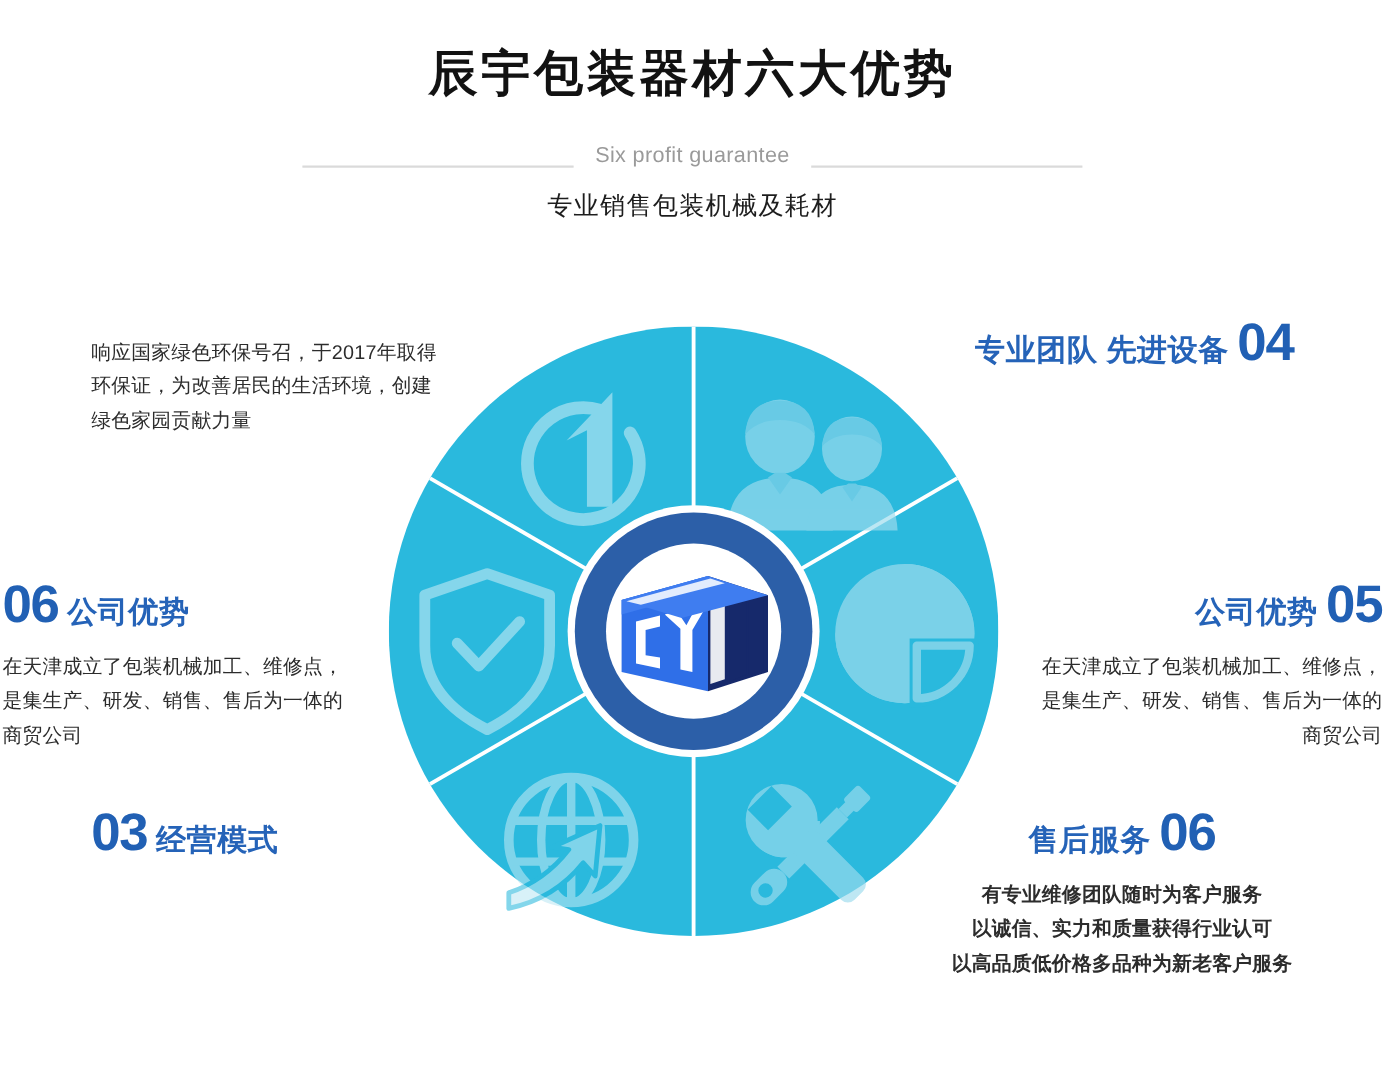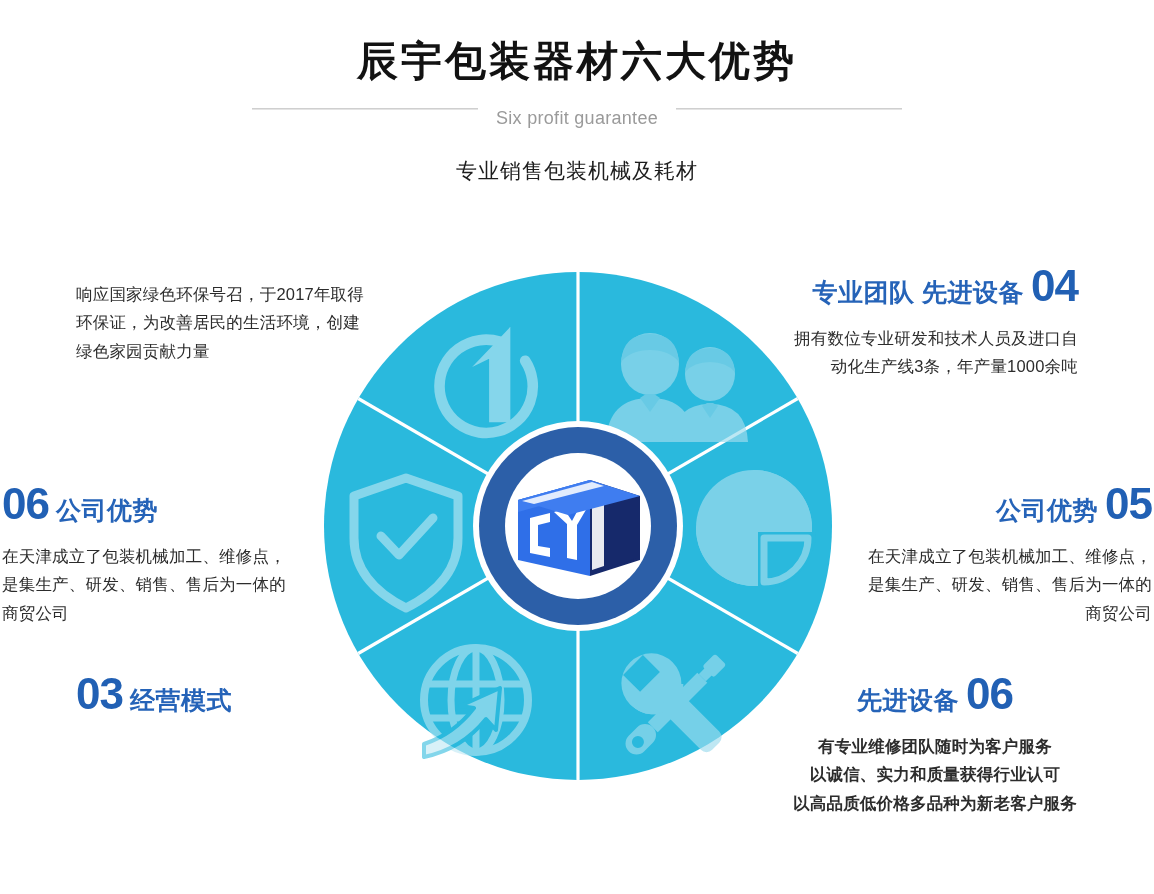--- a/index.html
+++ b/index.html
@@ -35,21 +35,21 @@
     color: #121212;
     line-height: 1.15;
   }
   #subtitle-row {
     position: absolute;
     top: 108px;
     left: 0;
     width: 1154px;
     height: 32px;
     display: flex;
-    align-items: flex-start;
+    align-items: flex-end;
     justify-content: center;
   }
   .rule {
     height: 0;
     border-top: 1px solid #cfcfcf;
     border-bottom: 1px solid #e4e4e4;
     flex: 0 0 auto;
   }
   #rule-left  { width: 226px; margin-right: 18px; }
   #rule-right { width: 226px; margin-left: 18px; }
@@ -258,32 +258,31 @@
     <span class="item-num">03</span>
     <span class="item-label">经营模式</span>
   </div>
 </div>
 
 <div id="item-04" class="item align-right">
   <div class="item-head">
     <span class="item-label">专业团队 先进设备</span>
     <span class="item-num">04</span>
   </div>
-  <div class="item-body">拥有数位专业研发和技术人员及进口自动化生产线3条，年产量1000余吨</div>
 </div>
 
 <div id="item-05" class="item align-right">
   <div class="item-head">
     <span class="item-label">公司优势</span>
     <span class="item-num">05</span>
   </div>
   <div class="item-body">在天津成立了包装机械加工、维修点，是集生产、研发、销售、售后为一体的商贸公司</div>
 </div>
 
 <div id="item-06" class="item align-center">
   <div class="item-head">
-    <span class="item-label">先进设备</span>
+    <span class="item-label">售后服务</span>
     <span class="item-num">06</span>
   </div>
   <div class="item-body" style="white-space: pre-line;">有专业维修团队随时为客户服务
 以诚信、实力和质量获得行业认可
 以高品质低价格多品种为新老客户服务</div>
 </div>
 
 </body></html>

